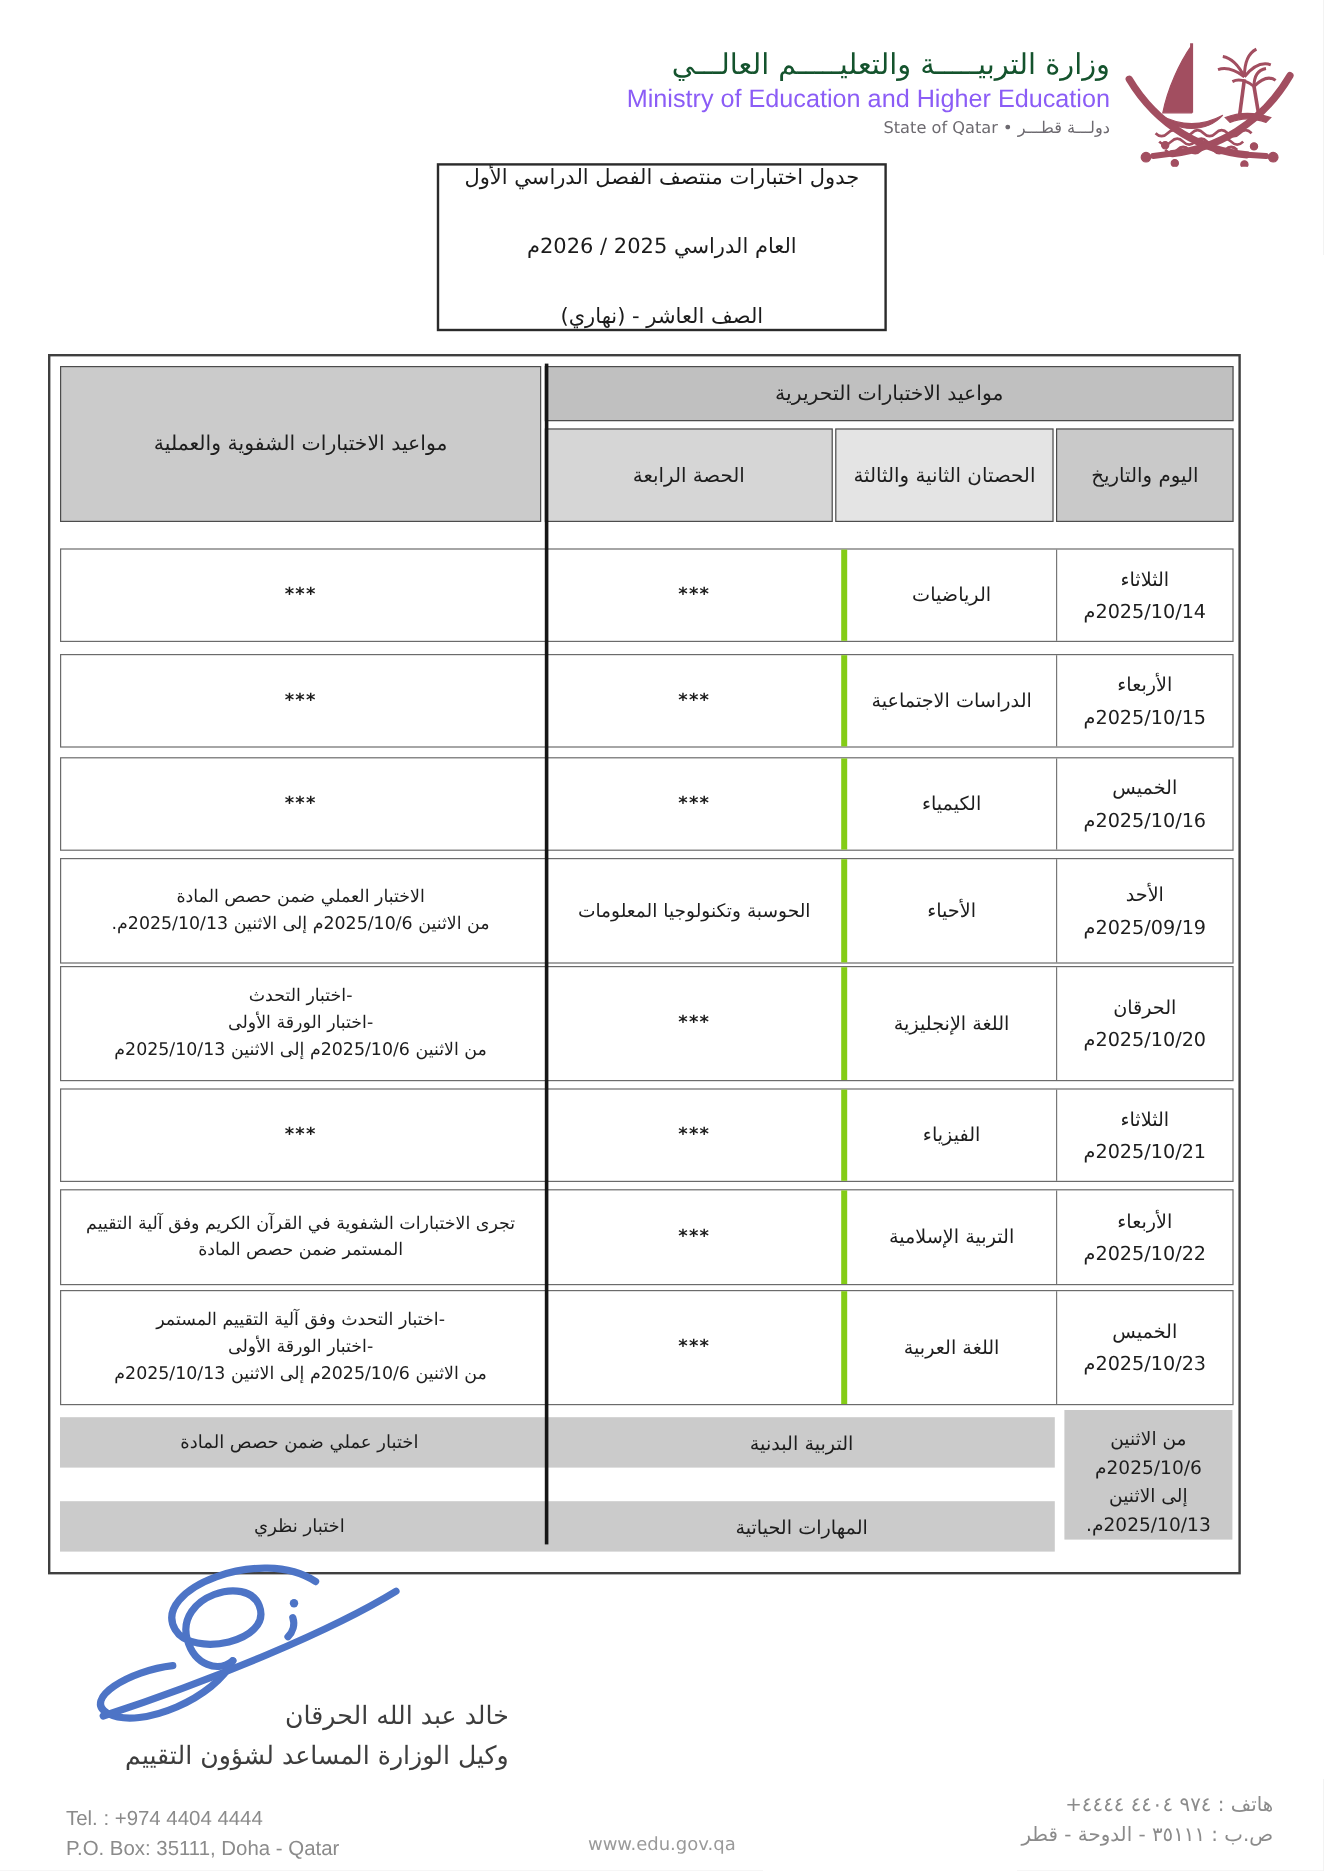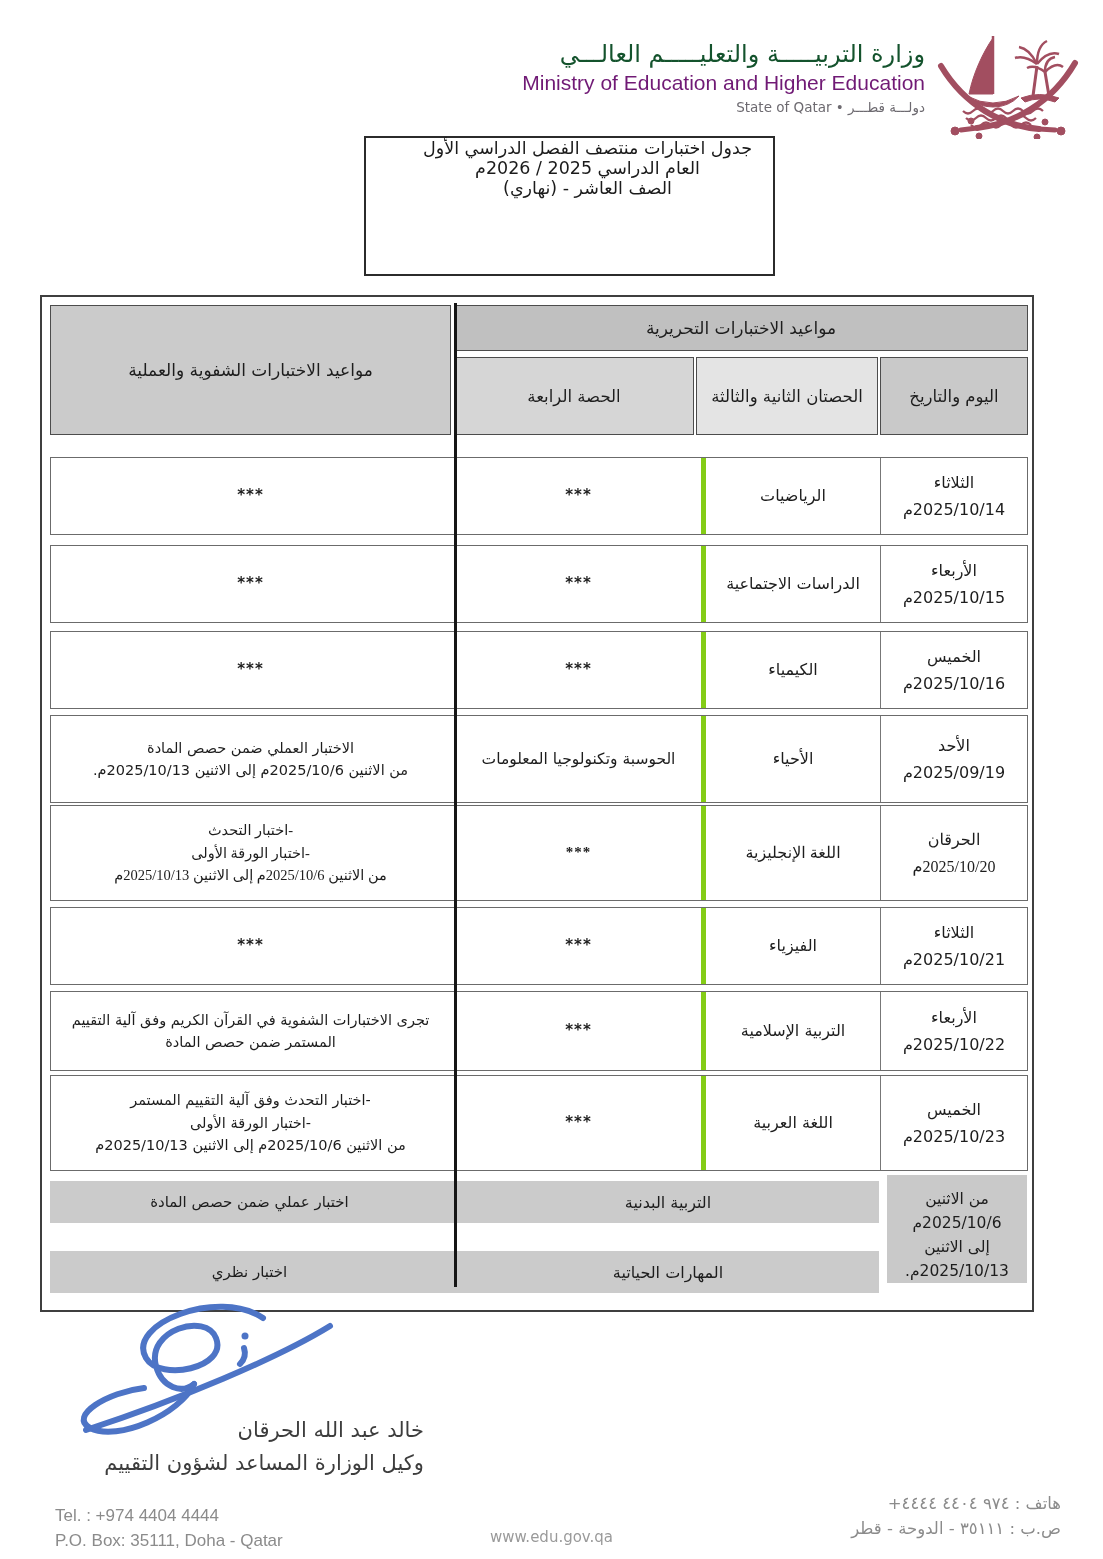--- a/index.html
+++ b/index.html
@@ -5,27 +5,27 @@
   html,body{margin:0;padding:0;background:#e8e8e8;}
   .page{
     position:relative;width:1103px;height:1559px;margin:0 auto;
     background:#ffffff;overflow:hidden;
     font-family:"DejaVu Sans",sans-serif;color:#1d1d1d;
   }
   
   .logo{position:absolute;left:933px;top:14px;width:150px;height:125px;}
   .ministry-block{position:absolute;right:178px;top:40px;text-align:right;}
   .ministry-ar{font-size:24px;color:#14532d;direction:rtl;letter-spacing:0;}
-  .ministry-en{font-size:21px;color:#701a75;margin-top:3px;font-family:"Liberation Sans","DejaVu Sans",sans-serif;}
+  .ministry-en{font-size:21px;color:#8b5cf6;margin-top:3px;font-family:"Liberation Sans","DejaVu Sans",sans-serif;}
   .state-line{font-size:13.5px;color:#6d6a70;margin-top:4px;}
   
   .title-box{
     position:absolute;left:364px;top:136px;width:371px;height:136px;
     border:2px solid #2b2b2b;display:flex;flex-direction:column;
-    justify-content:flex-start;align-items:center;direction:rtl;padding-left:36px;
+    justify-content:space-between;align-items:center;direction:rtl;
   }
   .title-box div{font-size:17.5px;color:#1b1b1b;}
   
   .extable{position:absolute;left:40px;top:295px;width:990px;height:1013px;border:2px solid #3f3f3f;}
   .vdivider{position:absolute;left:412px;top:6px;width:3px;height:984px;background:#161616;}
   .hcell{position:absolute;border:1px solid #4c4c4c;display:flex;align-items:center;justify-content:center;direction:rtl;text-align:center;}
   .h-oral{left:8px;top:8px;width:399px;height:128px;background:#cbcbcb;font-size:17px;}
   .h-written{left:412px;top:8px;width:572px;height:44px;background:#c0c0c0;font-size:17px;}
   .h-p4{left:412px;top:60px;width:238px;height:76px;background:#d6d6d6;font-size:16.5px;}
   .h-p23{left:654px;top:60px;width:180px;height:76px;background:#e4e4e4;font-size:16.5px;}
@@ -158,21 +158,21 @@
         <div>من الاثنين 2025/10/6م إلى الاثنين 2025/10/13م.</div>
       </div>
       <div class="cell c-4">الحوسبة وتكنولوجيا المعلومات</div>
       <div class="cell c-23">الأحياء</div>
       <div class="cell c-day">
         <div>الأحد</div>
         <div>2025/09/19م</div>
       </div>
     </div>
 
-    <div class="trow" style="top:508px;height:94px;font-family:Liberation Serif, serif;">
+    <div class="trow" style="top:508px;height:94px;">
       <div class="cell c-oral">
         <div>-اختبار التحدث</div>
         <div>-اختبار الورقة الأولى</div>
         <div>من الاثنين 2025/10/6م إلى الاثنين 2025/10/13م</div>
       </div>
       <div class="cell c-4 stars">***</div>
       <div class="cell c-23">اللغة الإنجليزية</div>
       <div class="cell c-day">
         <div>الحرقان</div>
         <div>2025/10/20م</div>

